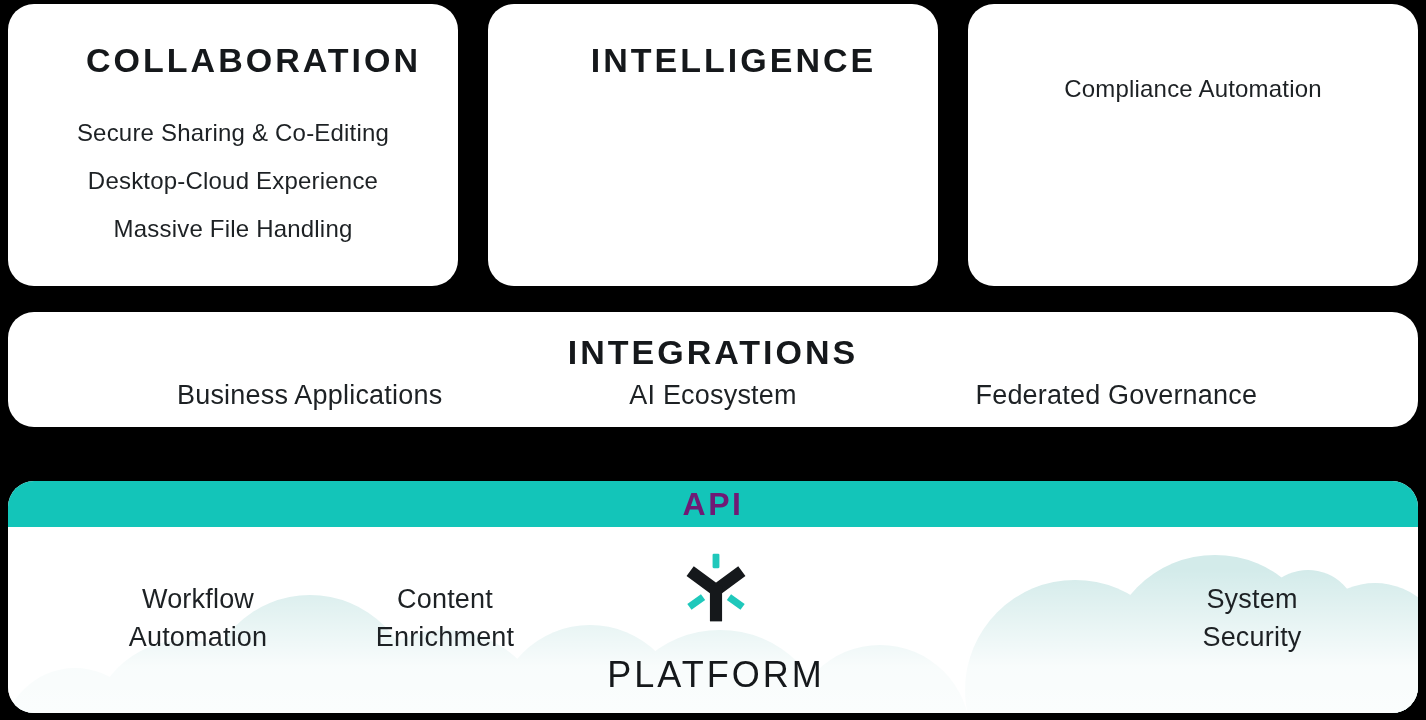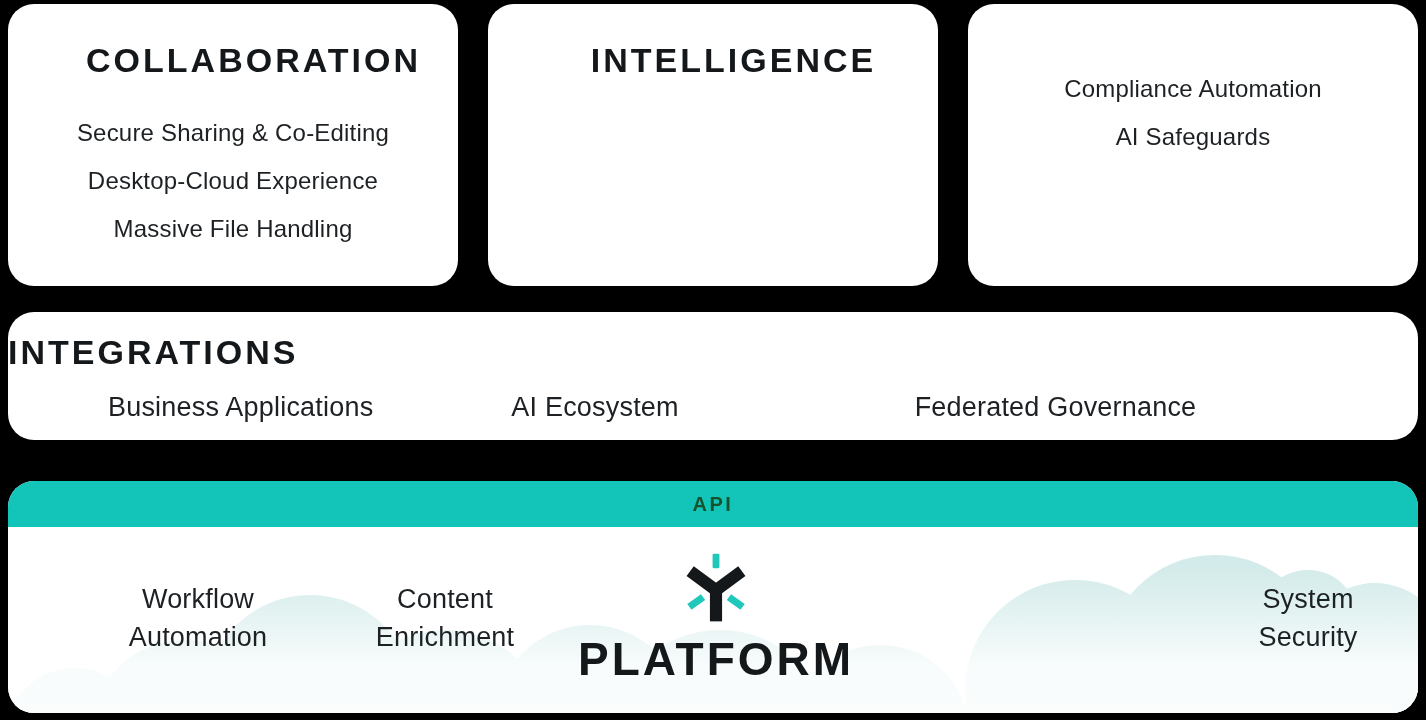--- a/index.html
+++ b/index.html
@@ -40,31 +40,32 @@
     letter-spacing:3px;color:var(--ink);margin-left:41px;
   }
   .pillar-items{margin-top:27px;}
   .pillar-item{
     font-size:24px;line-height:48px;color:var(--body-text);
     letter-spacing:0.2px;
   }
 
   
   .integrations{
-    position:absolute;left:8px;top:312px;width:1410px;height:128px;
+    position:absolute;left:8px;top:312px;width:1410px;height:115px;
     background:var(--surface);
     border-radius:26px;
     padding-top:20px;
+    text-align:center;
   }
   .integrations-title{
     font-size:34px;font-weight:700;line-height:40px;
     letter-spacing:3px;color:var(--ink);
   }
   .integrations-items{
-    margin-top:17px;
+    margin-top:5px;
     display:grid;grid-template-columns:1fr 1fr 1fr;
     padding:0 100px;
   }
   .integration-item{
     font-size:27px;line-height:36px;color:var(--body-text);
     letter-spacing:0.2px;
   }
 
   
   .platform-band{
@@ -72,50 +73,50 @@
     background:var(--surface);
     border-radius:26px;
     overflow:hidden;
   }
   .api-bar{
     position:absolute;left:0;top:0;width:100%;height:46px;
     background:var(--accent);
     display:flex;align-items:center;justify-content:center;
   }
   .api-label{
-    font-size:20px;font-weight:700;letter-spacing:2.5px;color:#14532d;
+    font-size:32px;font-weight:700;letter-spacing:2.5px;color:#701a75;
   }
   .clouds{
     position:absolute;left:0;top:0;width:100%;height:100%;
     display:block;
   }
   .platform-item{
     position:absolute;top:99px;width:170px;
     margin-left:-85px;
     text-align:center;
     font-size:27px;line-height:38px;color:var(--body-text);
     letter-spacing:0.2px;
   }
   .platform-item.pos-1{left:190px;text-align:center;}
   .platform-item.pos-2{left:437px;}
   .platform-item.pos-3{left:995px;}
-  .platform-item.pos-4{left:1300px;}
+  .platform-item.pos-4{left:1244px;}
   .platform-center{
     position:absolute;left:708px;top:62px;width:260px;
     margin-left:-130px;
     display:flex;flex-direction:column;align-items:center;
   }
   .logo-svg{display:block;width:76px;height:80px;}
   .logo-arm{stroke:var(--ink);stroke-width:16;fill:none;stroke-linejoin:miter;stroke-linecap:butt;}
   .logo-stem{stroke:var(--ink);stroke-width:16;stroke-linecap:butt;}
   .logo-spark{stroke:var(--accent-bright);stroke-width:9.5;stroke-linecap:butt;}
   .logo-spark-top{fill:var(--accent-bright);}
   .platform-name{
-    margin-top:16px;
-    font-size:46px;font-weight:700;line-height:40px;
+    margin-top:32px;
+    font-size:36px;font-weight:400;line-height:40px;
     letter-spacing:3px;color:var(--ink);
   }
   .cloud-bump{fill:var(--cloud);}
 </style>
 </head>
 <body>
 
 <div class="stage">
 
   <div class="pillars">
@@ -129,21 +130,20 @@
       </div>
     </div>
 
     <div class="pillar-card">
       <div class="pillar-title">INTELLIGENCE</div>
     </div>
 
     <div class="pillar-card">
       <div class="pillar-items">
         <div class="pillar-item">Compliance Automation</div>
-        <div class="pillar-item">AI Safeguards</div>
       </div>
     </div>
 
   </div>
 
   <div class="integrations">
     <div class="integrations-title">INTEGRATIONS</div>
     <div class="integrations-items">
       <div class="integration-item">Business Applications</div>
       <div class="integration-item">AI Ecosystem</div>

